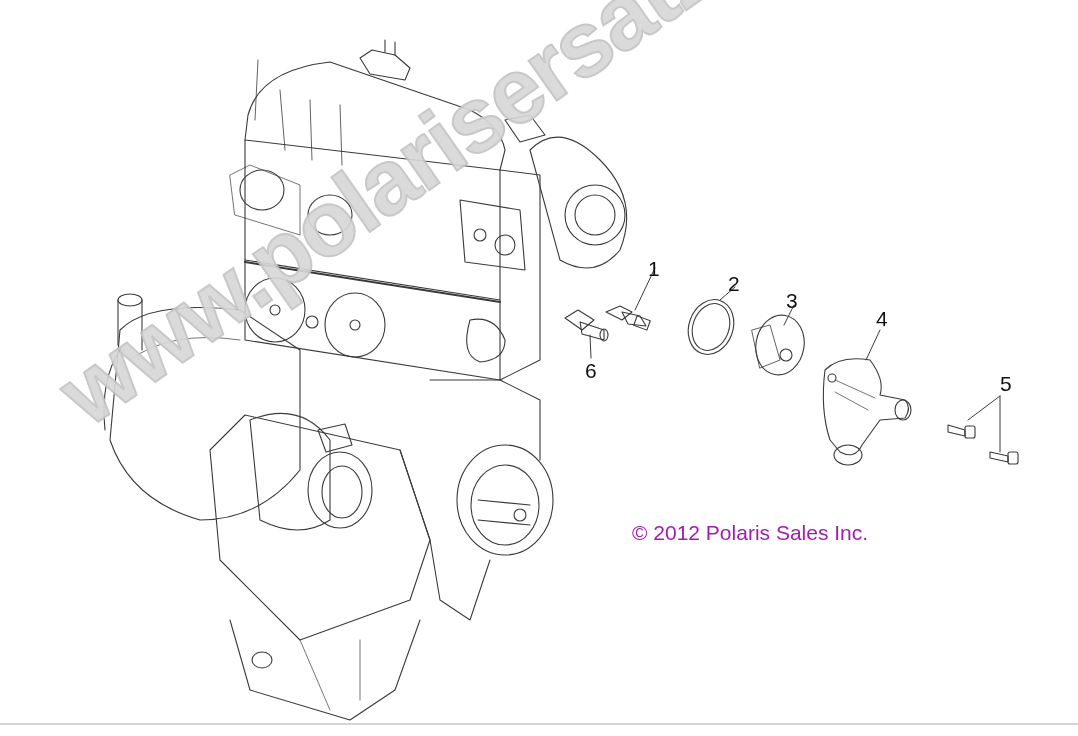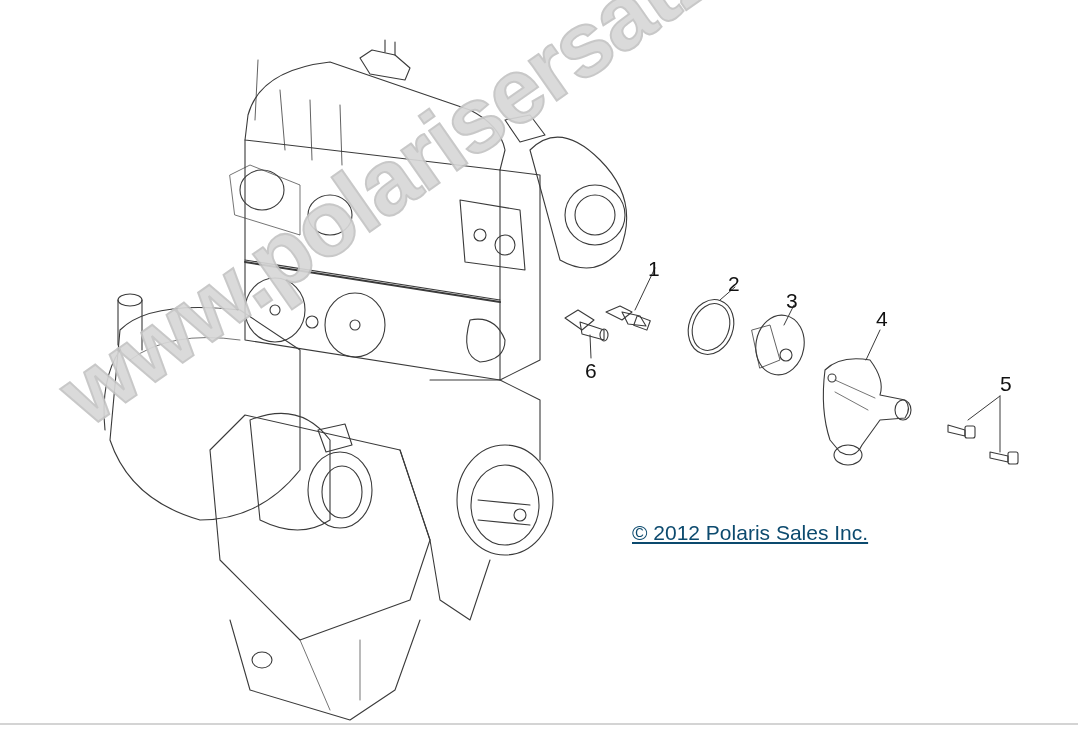--- a/index.html
+++ b/index.html
@@ -1,20 +1,20 @@
 <!DOCTYPE html>
 <html><head>
   <meta charset="utf-8">
   <style>
     html, body { margin: 0; padding: 0; background: #ffffff; }
     body { width: 1078px; height: 736px; position: relative; overflow: hidden; font-family: "Liberation Sans", sans-serif; }
     .stage { position: absolute; left: 0; top: 0; width: 1078px; height: 736px; }
     svg.art { position: absolute; left: 0; top: 0; }
     .callout { position: absolute; font-family: "Liberation Sans", sans-serif; font-size: 21px; color: #111; line-height: 1; }
-    .copyright { position: absolute; left: 632px; top: 521px; font-size: 21px; color: #0c4a6e; font-family: "Liberation Sans", sans-serif; white-space: nowrap; text-decoration: underline; }
+    .copyright { position: absolute; left: 632px; top: 521px; font-size: 21px; color: #a21caf; font-family: "Liberation Sans", sans-serif; white-space: nowrap; }
     .watermark { position: absolute; left: 40px; top: 360px; width: 1100px; transform-origin: 0 0; transform: rotate(-35deg);
       font-family: "Liberation Sans", sans-serif; font-weight: bold; font-size: 92px; color: #d7d7d7;
       -webkit-text-stroke: 2px #c4c4c4; letter-spacing: -2px; white-space: nowrap; opacity: 0.92; pointer-events: none; }
     .bottom-rule { position: absolute; left: 0; top: 723px; width: 1078px; height: 2px; background: #d4d4d4; }
   </style>
 </head>
 <body>
 
 <div class="stage">
 

